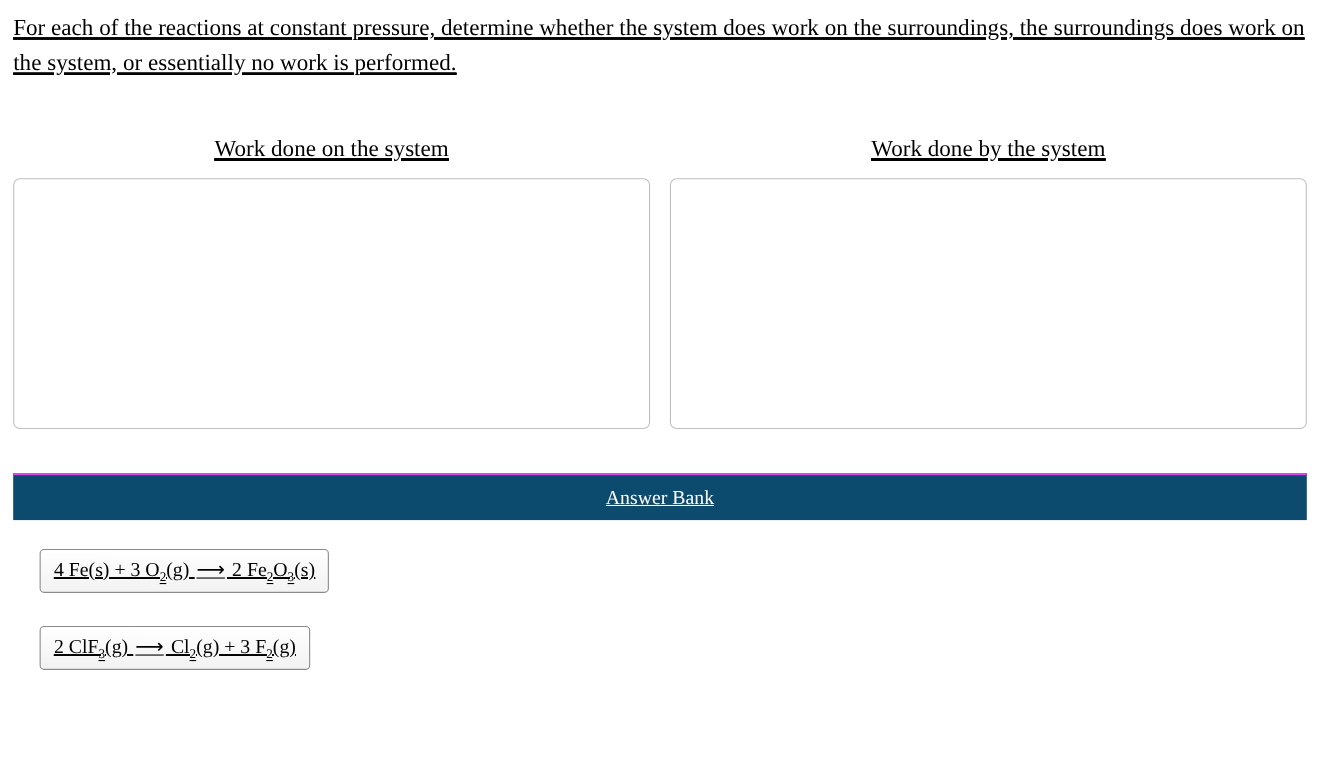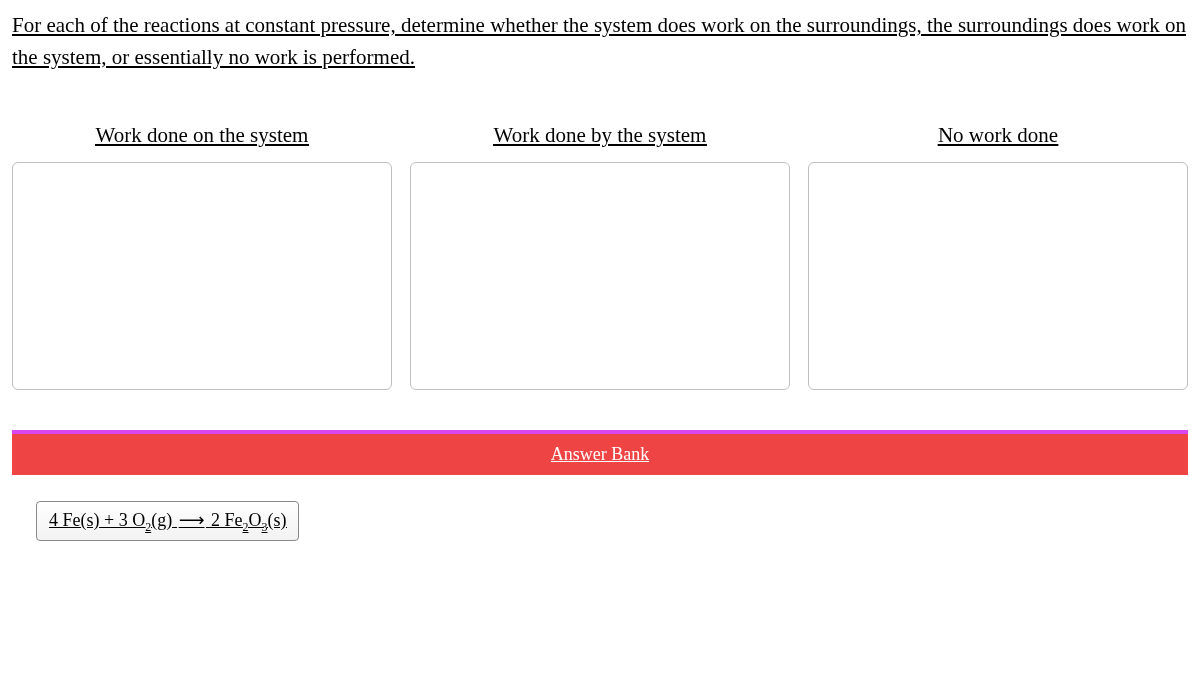--- a/index.html
+++ b/index.html
@@ -34,26 +34,26 @@
     text-align: center;
   }
   .dropzone {
     width: 100%;
     height: 228px;
     border: 1px solid #bfbfbf;
     border-radius: 6px;
     background: #fff;
   }
   .bank-header {
-    background: #ef4444;
+    background: #0c4a6e;
     color: #fff;
     text-align: center;
     padding: 10px 0;
     font-size: 18px;
-    border-top: 4px solid #d946ef;
+    border-top: 2px solid #d946ef;
   }
   .bank-body {
     padding: 26px 24px 10px 24px;
     background: #fff;
   }
   .bank-row {
     display: flex;
     gap: 16px;
     margin-bottom: 30px;
     align-items: center;
@@ -88,26 +88,23 @@
 
 <div class="columns">
   <div class="col">
     <div class="col-title">Work done on the system</div>
     <div class="dropzone"></div>
   </div>
   <div class="col">
     <div class="col-title">Work done by the system</div>
     <div class="dropzone"></div>
   </div>
-  <div class="col">
-    <div class="col-title">No work done</div>
-    <div class="dropzone"></div>
-  </div>
 </div>
 
 <div class="bank-header">Answer Bank</div>
 <div class="bank-body">
   <div class="bank-row">
     <div class="chip">4 Fe(s) + 3 O<sub>2</sub>(g) <span class="arrow">⟶</span> 2 Fe<sub>2</sub>O<sub>3</sub>(s)</div>
   </div>
   <div class="bank-row">
+    <div class="chip">2 ClF<sub>3</sub>(g) <span class="arrow">⟶</span> Cl<sub>2</sub>(g) + 3 F<sub>2</sub>(g)</div>
   </div>
 </div>
 
 </body></html>

